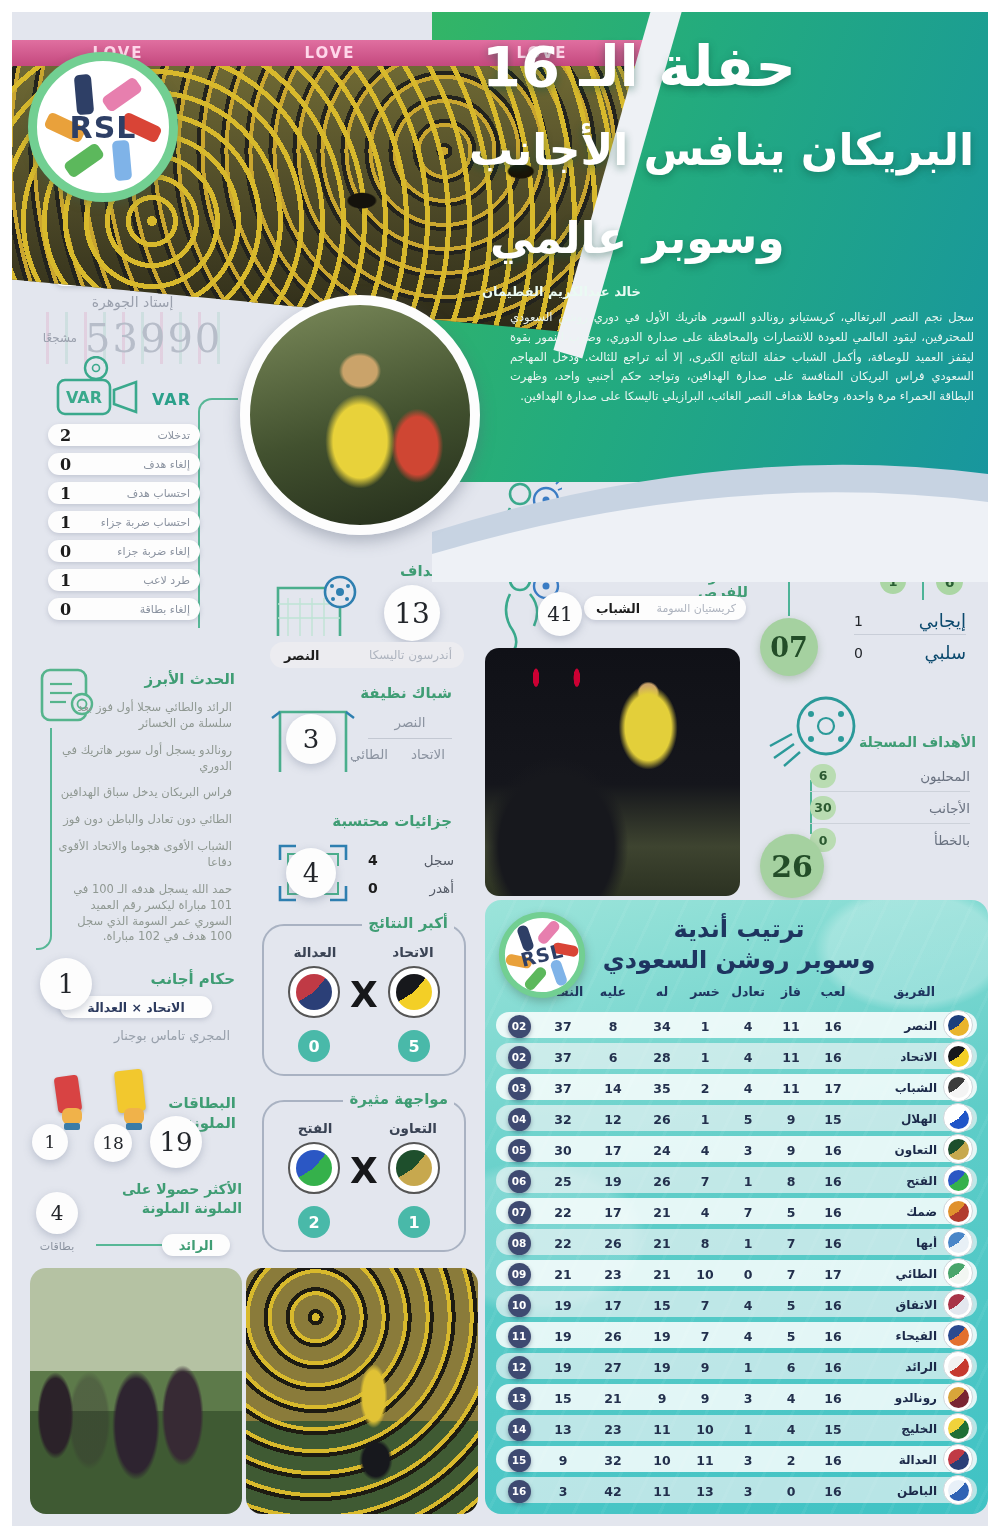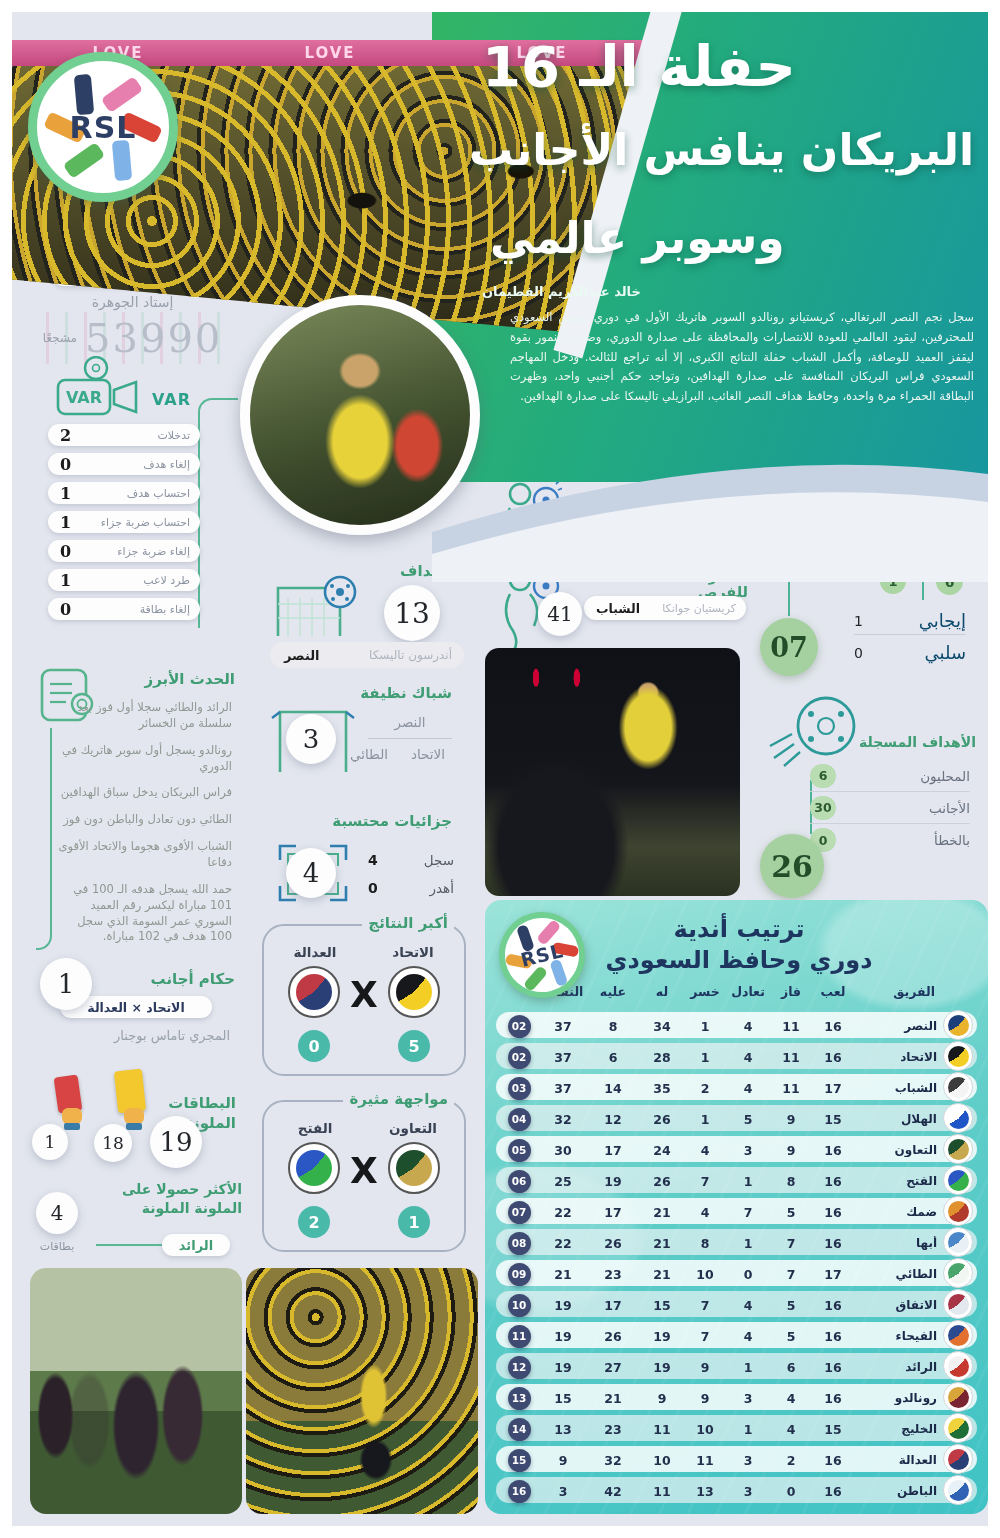--- a/index.html
+++ b/index.html
@@ -473,21 +473,21 @@
   <svg class="abs" id="ch-icon" width="72" height="88" viewBox="0 0 72 88">
     <circle cx="30" cy="16" r="10" fill="none" stroke="#3aa98c" stroke-width="2.6"></circle>
     <path d="M20,30 Q12,46 20,62 Q30,76 24,86 M40,30 Q52,44 44,62" fill="none" stroke="#3aa98c" stroke-width="2.6"></path>
     <circle cx="56" cy="22" r="12" fill="#e3e6ee" stroke="#3a7cc4" stroke-width="2.4"></circle>
     <circle cx="56" cy="22" r="3.5" fill="#3a7cc4"></circle>
     <path d="M66,6 L70,2 M68,12 L73,10" stroke="#3a7cc4" stroke-width="1.8"></path>
   </svg>
   <div class="abs circ ser" id="ch-circle">41</div>
   <div class="abs gtitle" id="ch-title">الأكثر صناعة للفرص</div>
   <div class="abs pill" id="ch-pill">
-    <span class="pname">كريستيان جوانكا</span>
+    <span class="pname">كريستيان السومة</span>
     <span class="pteam">الشباب</span>
   </div>
   <div class="abs" id="photo3"></div>
 
   <svg class="abs" id="mp-icon" width="100" height="92" viewBox="0 0 100 92">
     <path d="M30,10 L54,4 M34,22 L58,16 M30,10 Q26,40 12,54 Q4,64 10,72 L46,72 Q58,70 56,54 L54,16" fill="none" stroke="#3aa98c" stroke-width="2.6"></path>
     <path d="M14,74 L14,80 M24,74 L24,80 M34,74 L34,80 M44,74 L44,80" stroke="#3aa98c" stroke-width="2.4"></path>
     <circle cx="74" cy="44" r="22" fill="none" stroke="#35a89b" stroke-width="2.6"></circle>
     <circle cx="74" cy="44" r="6" fill="none" stroke="#35a89b" stroke-width="2"></circle>
     <circle cx="62" cy="34" r="2.4" fill="#35a89b"></circle>
@@ -550,21 +550,21 @@
         <span class="petal" style="transform:rotate(60deg) translate(24px) rotate(25deg);background:#7fb3e8"></span>
         <span class="petal" style="transform:rotate(120deg) translate(24px) rotate(25deg);background:#5cb85c"></span>
         <span class="petal" style="transform:rotate(180deg) translate(24px) rotate(25deg);background:#e9a13b"></span>
         <span class="petal" style="transform:rotate(240deg) translate(24px) rotate(25deg);background:#2e3f66"></span>
         <span class="petal" style="transform:rotate(300deg) translate(24px) rotate(25deg);background:#e77fae"></span>
       </div>
       <div class="rsl-text">RSL</div>
     </div>
     <div class="abs" id="t-title">
       <div>ترتيب أندية</div>
-      <div>دوري وحافظ السعودي</div>
+      <div>وسوبر روشن السعودي</div>
     </div>
     <div class="abs tgrid" id="t-head">
       <div></div>
       <div class="h-team">الفريق</div>
       <div>لعب</div>
       <div>فاز</div>
       <div>تعادل</div>
       <div>خسر</div>
       <div>له</div>
       <div>عليه</div>

